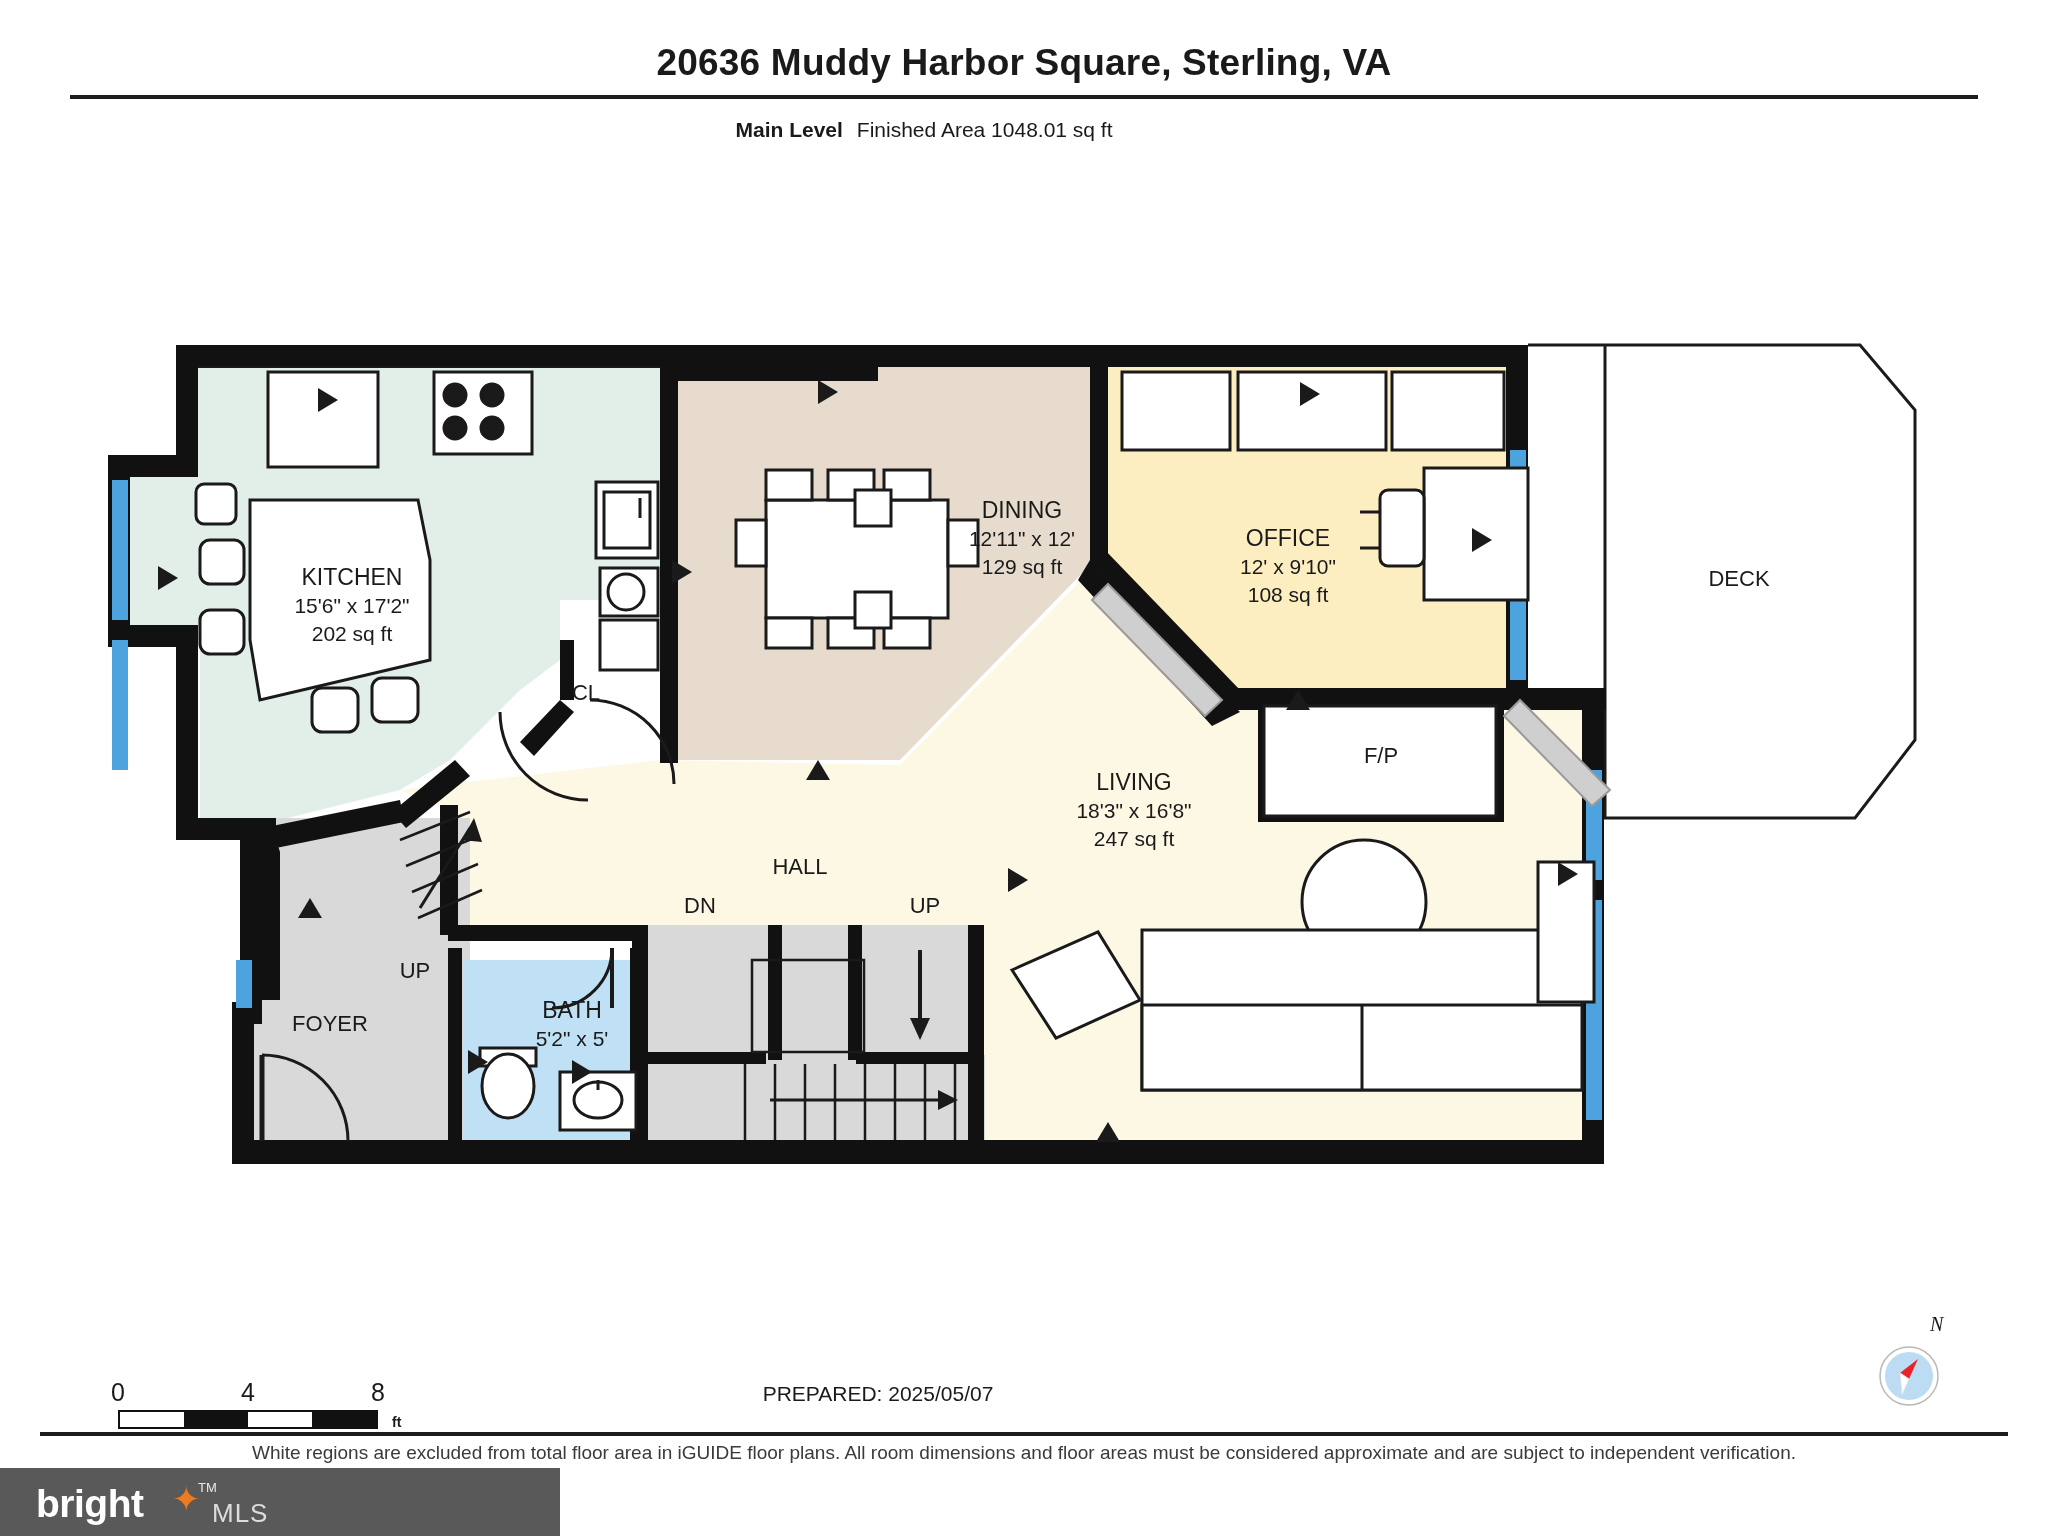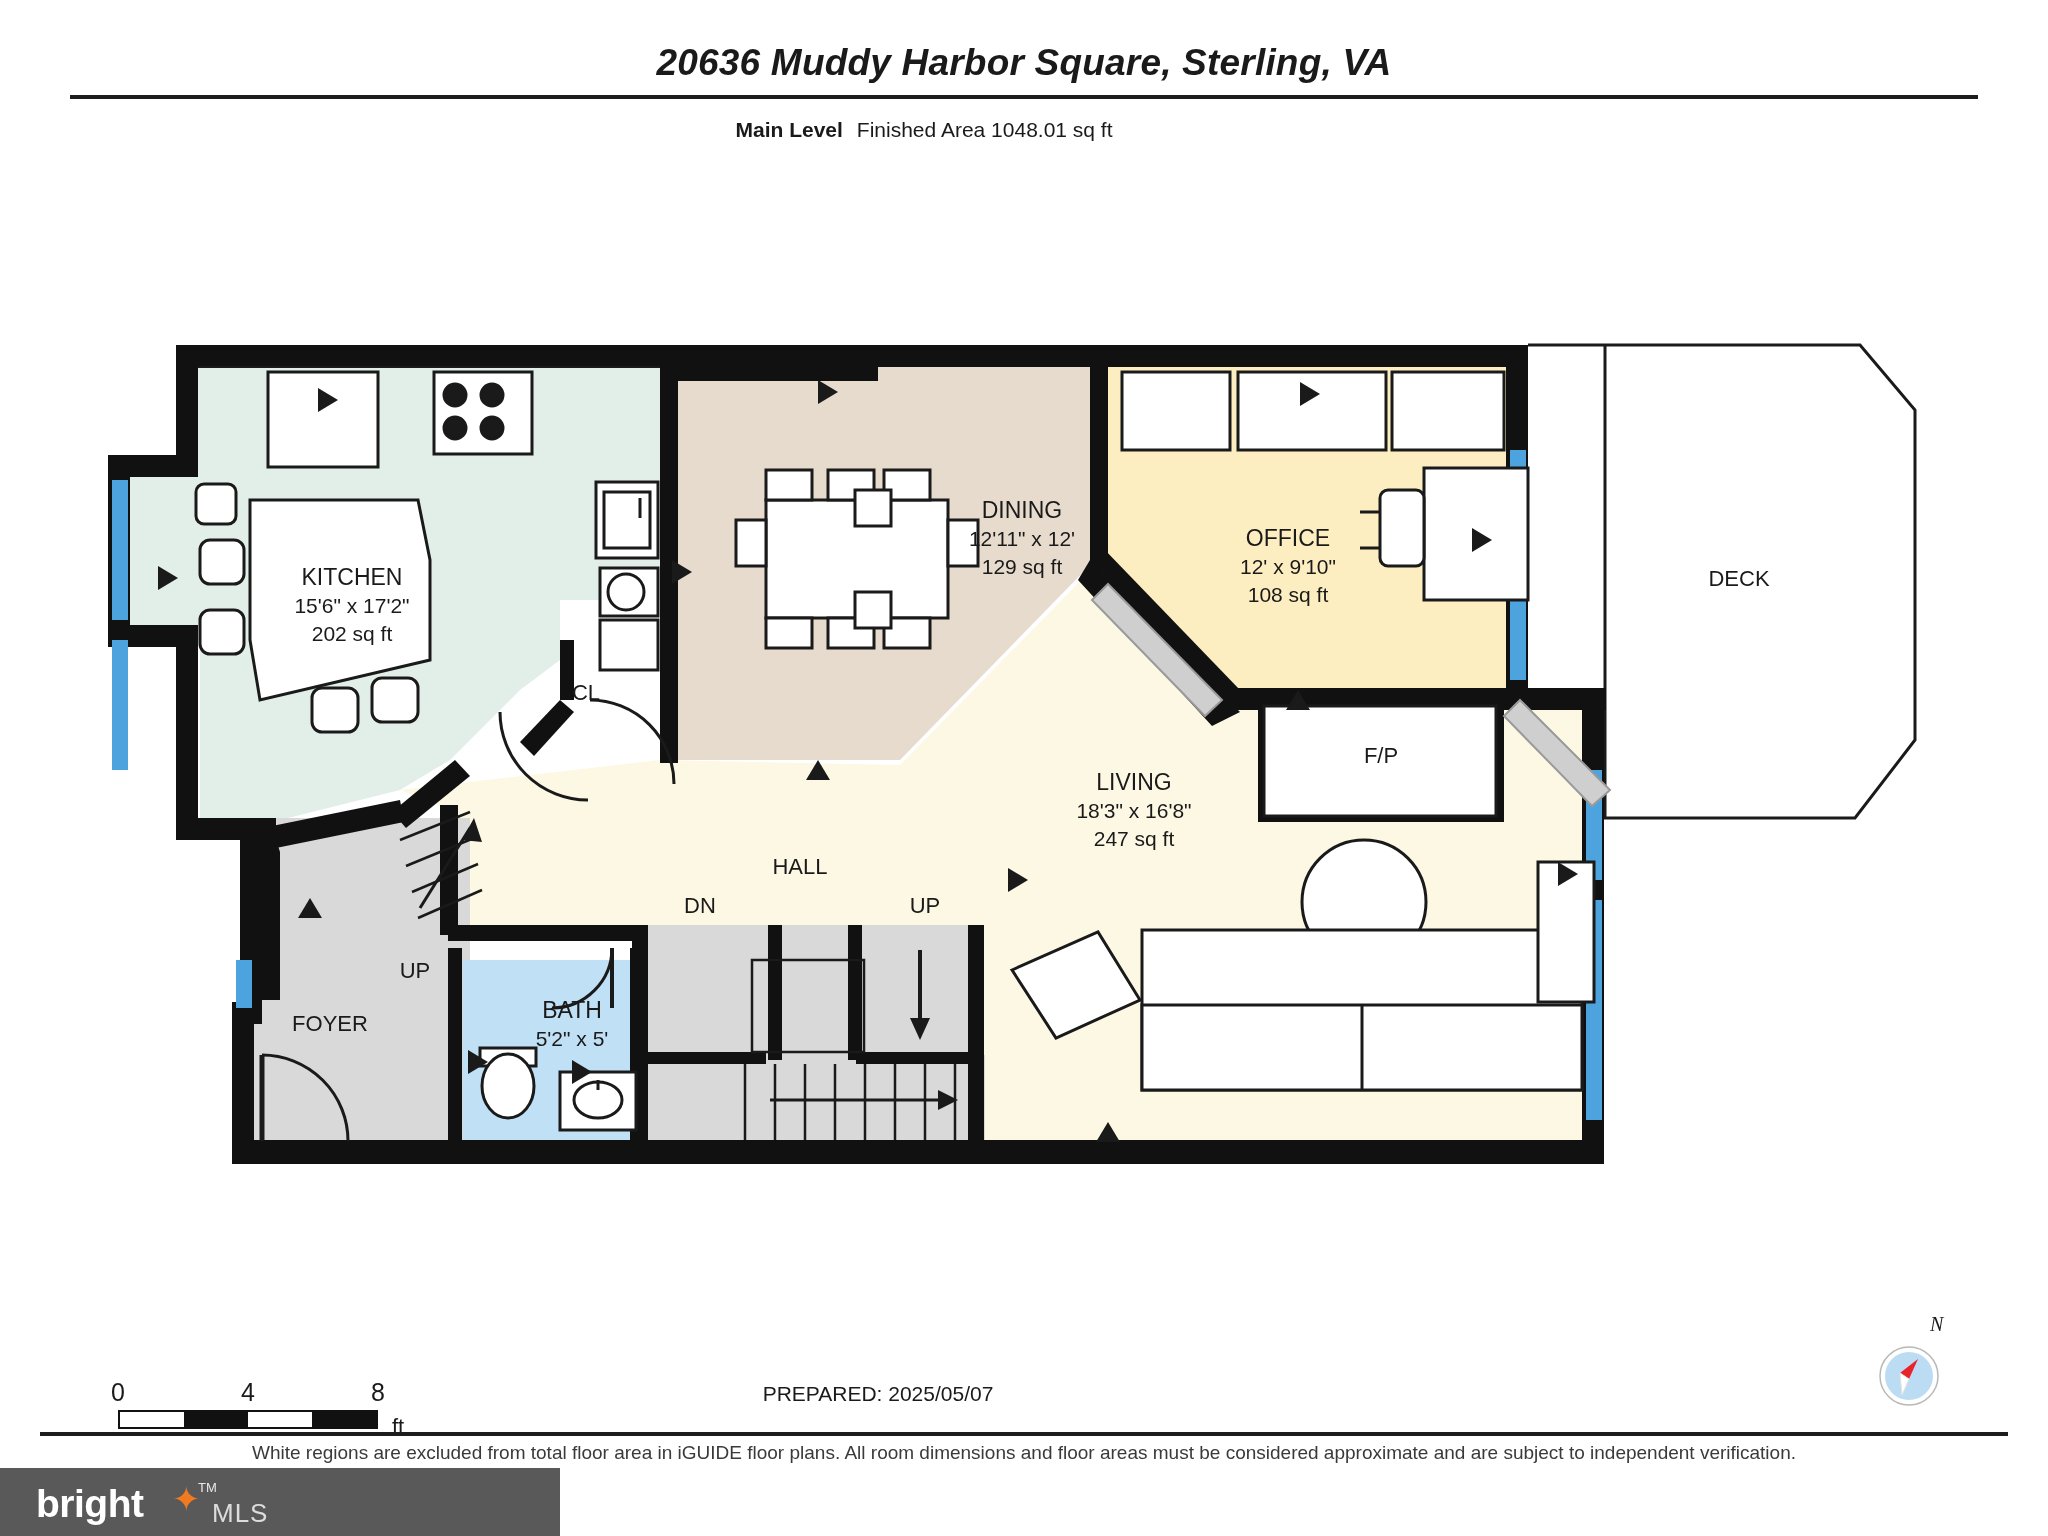--- a/index.html
+++ b/index.html
@@ -1,38 +1,38 @@
 <!DOCTYPE html>
 <html><head>
 <meta charset="utf-8">
 <style>
   html,body{margin:0;padding:0;background:#ffffff;}
   body{width:2048px;height:1536px;position:relative;overflow:hidden;
        font-family:"Liberation Sans",sans-serif;color:#1a1a1a;}
 
   
   .title{position:absolute;left:0;top:42px;width:2048px;text-align:center;
-         font-size:37px;font-weight:bold;letter-spacing:.2px;font-style:italic;}
+         font-size:37px;font-weight:bold;letter-spacing:.2px;}
   .title-rule{position:absolute;left:70px;top:95px;width:1908px;height:4px;background:#1d1d1d;}
   .subtitle{position:absolute;left:0;top:118px;width:1848px;text-align:center;font-size:21px;}
   .subtitle b{font-weight:bold;}
   .subtitle .sep{display:inline-block;width:14px;}
 
   
   #plan{position:absolute;left:0;top:0;width:2048px;height:1536px;}
 
   
   .scalewrap{position:absolute;left:110px;top:1378px;width:290px;height:60px;}
   .scale-nums{position:relative;height:30px;}
   .scale-nums span{position:absolute;font-size:25px;transform:translateX(-50%);}
   .scale-bar{position:absolute;left:8px;top:32px;width:260px;height:19px;
              border:2px solid #111;box-sizing:border-box;display:flex;}
   .scale-bar i{flex:1;}
   .scale-bar i:nth-child(2),.scale-bar i:nth-child(4){background:#111;}
-  .scale-unit{position:absolute;left:282px;top:36px;font-size:22px;}
+  .scale-unit{position:absolute;left:282px;top:36px;font-size:14px;font-weight:bold;}
 
   .prepared{position:absolute;left:0;top:1382px;width:1756px;text-align:center;font-size:21px;}
 
   
   .compass{position:absolute;left:1878px;top:1345px;width:62px;height:62px;}
   .compass .n{position:absolute;left:52px;top:-32px;font-size:20px;font-style:italic;
               font-family:"Liberation Serif",serif;}
 
   
   .foot-rule{position:absolute;left:40px;top:1432px;width:1968px;height:4px;background:#1d1d1d;}

